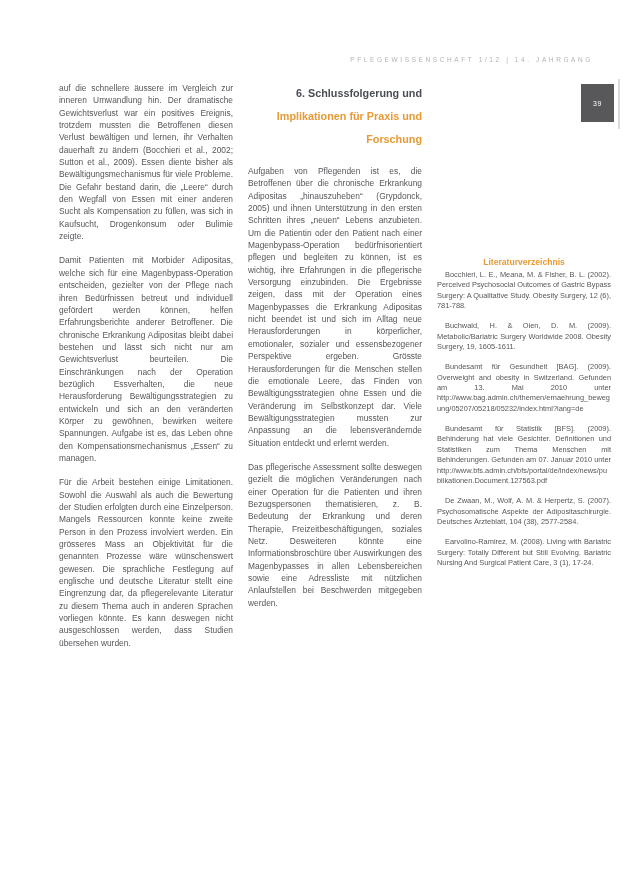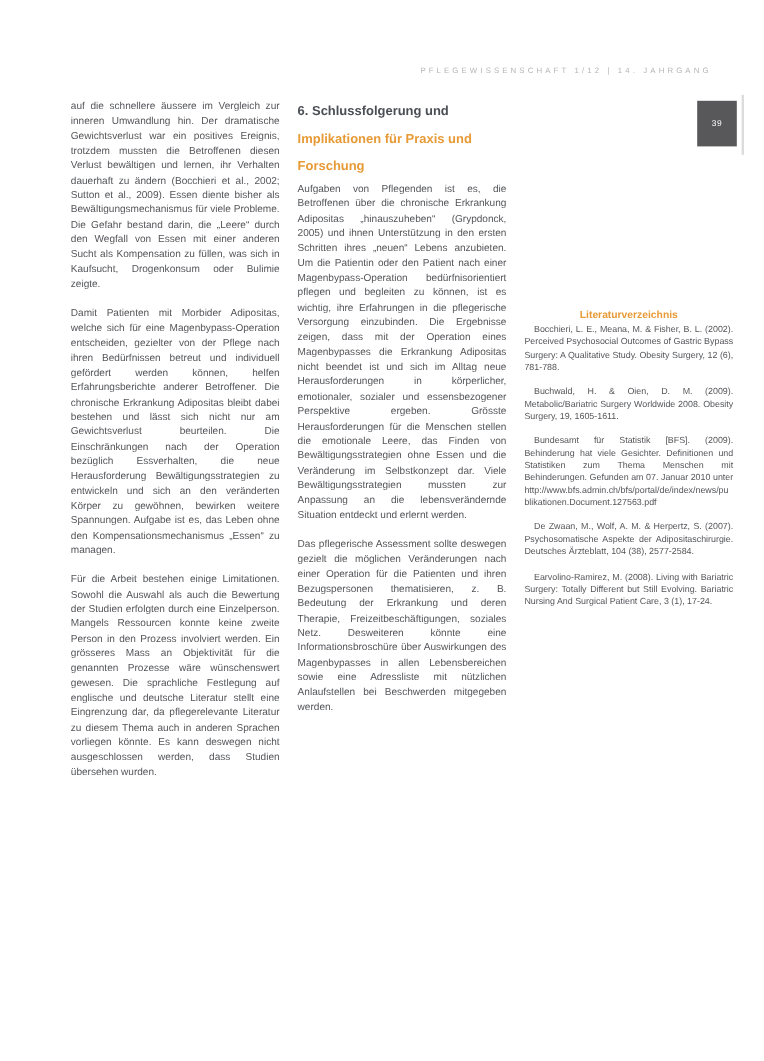--- a/index.html
+++ b/index.html
@@ -67,24 +67,25 @@
     font-size: 8.4px;
     line-height: 12.35px;
     color: #55565a;
     text-align: justify;
     hyphens: auto;
     -webkit-hyphens: auto;
   }
   .body-text + .body-text { margin-top: 12px; }
 
   .section-heading {
-    text-align: left;
+    text-align: right;
     font-weight: bold;
     font-size: 10.8px;
     line-height: 23px;
+    margin-bottom: 14px;
   }
   .heading-dark { color: #4a4e55; }
   .heading-accent { color: #e79a35; }
 
   .refs-col { padding-top: 175px; }
   .refs-title {
     text-align: center;
     color: #e79a35;
     font-size: 8.6px;
     font-weight: 600;
@@ -141,20 +142,21 @@
         <span class="heading-accent">Implikationen für Praxis und Forschung</span>
       </h2>
       <p class="body-text" lang="de">Aufgaben von Pflegenden ist es, die Betroffenen über die chronische Erkrankung Adipositas „hinauszuheben“ (Grypdonck, 2005) und ihnen Unterstützung in den ersten Schritten ihres „neuen“ Lebens anzubieten. Um die Patientin oder den Patient nach einer Magenbypass-Operation bedürfnisorientiert pflegen und begleiten zu können, ist es wichtig, ihre Erfahrungen in die pflegerische Versorgung einzubinden. Die Ergebnisse zeigen, dass mit der Operation eines Magenbypasses die Erkrankung Adipositas nicht beendet ist und sich im Alltag neue Herausforderungen in körperlicher, emotionaler, sozialer und essensbezogener Perspektive ergeben. Grösste Herausforderungen für die Menschen stellen die emotionale Leere, das Finden von Bewältigungsstrategien ohne Essen und die Veränderung im Selbstkonzept dar. Viele Bewältigungsstrategien mussten zur Anpassung an die lebensverändernde Situation entdeckt und erlernt werden.</p>
       <p class="body-text" lang="de">Das pflegerische Assessment sollte deswegen gezielt die möglichen Veränderungen nach einer Operation für die Patienten und ihren Bezugspersonen thematisieren, z. B. Bedeutung der Erkrankung und deren Therapie, Freizeitbeschäftigungen, soziales Netz. Desweiteren könnte eine Informationsbroschüre über Auswirkungen des Magenbypasses in allen Lebensbereichen sowie eine Adressliste mit nützlichen Anlaufstellen bei Beschwerden mitgegeben werden.</p>
     </div>
 
     <div class="col refs-col">
       <div class="refs-title">Literaturverzeichnis</div>
       <div class="ref-item" lang="de">Bocchieri, L. E., Meana, M. &amp; Fisher, B. L. (2002). Perceived Psychosocial Outcomes of Gastric Bypass Surgery: A Qualitative Study. Obesity Surgery, 12 (6), 781-788.</div>
       <div class="ref-item" lang="de">Buchwald, H. &amp; Oien, D. M. (2009). Metabolic/Bariatric Surgery Worldwide 2008. Obesity Surgery, 19, 1605-1611.</div>
+      <div class="ref-item" lang="de">Bundesamt für Gesundheit [BAG]. (2009). Overweight and obesity in Switzerland. Gefunden am 13. Mai 2010 unter http://www.bag.admin.ch/themen/ernaehrung_bewegung/05207/05218/05232/index.html?lang=de</div>
       <div class="ref-item" lang="de">Bundesamt für Statistik [BFS]. (2009). Behinderung hat viele Gesichter. Definitionen und Statistiken zum Thema Menschen mit Behinderungen. Gefunden am 07. Januar 2010 unter http://www.bfs.admin.ch/bfs/portal/de/index/news/publikationen.Document.127563.pdf</div>
       <div class="ref-item" lang="de">De Zwaan, M., Wolf, A. M. &amp; Herpertz, S. (2007). Psychosomatische Aspekte der Adipositaschirurgie. Deutsches Ärzteblatt, 104 (38), 2577-2584.</div>
       <div class="ref-item" lang="de">Earvolino-Ramirez, M. (2008). Living with Bariatric Surgery: Totally Different but Still Evolving. Bariatric Nursing And Surgical Patient Care, 3 (1), 17-24.</div>
     </div>
 
   </div>
 
   <div class="page-footer">Carola Tangwanger-Bloch: Die Herausforderung einer lebensverändernden Operation. Wie Betroffene das Leben nach Magenbypass erleben. Ein systematisches Review.</div>
 
 </div>

